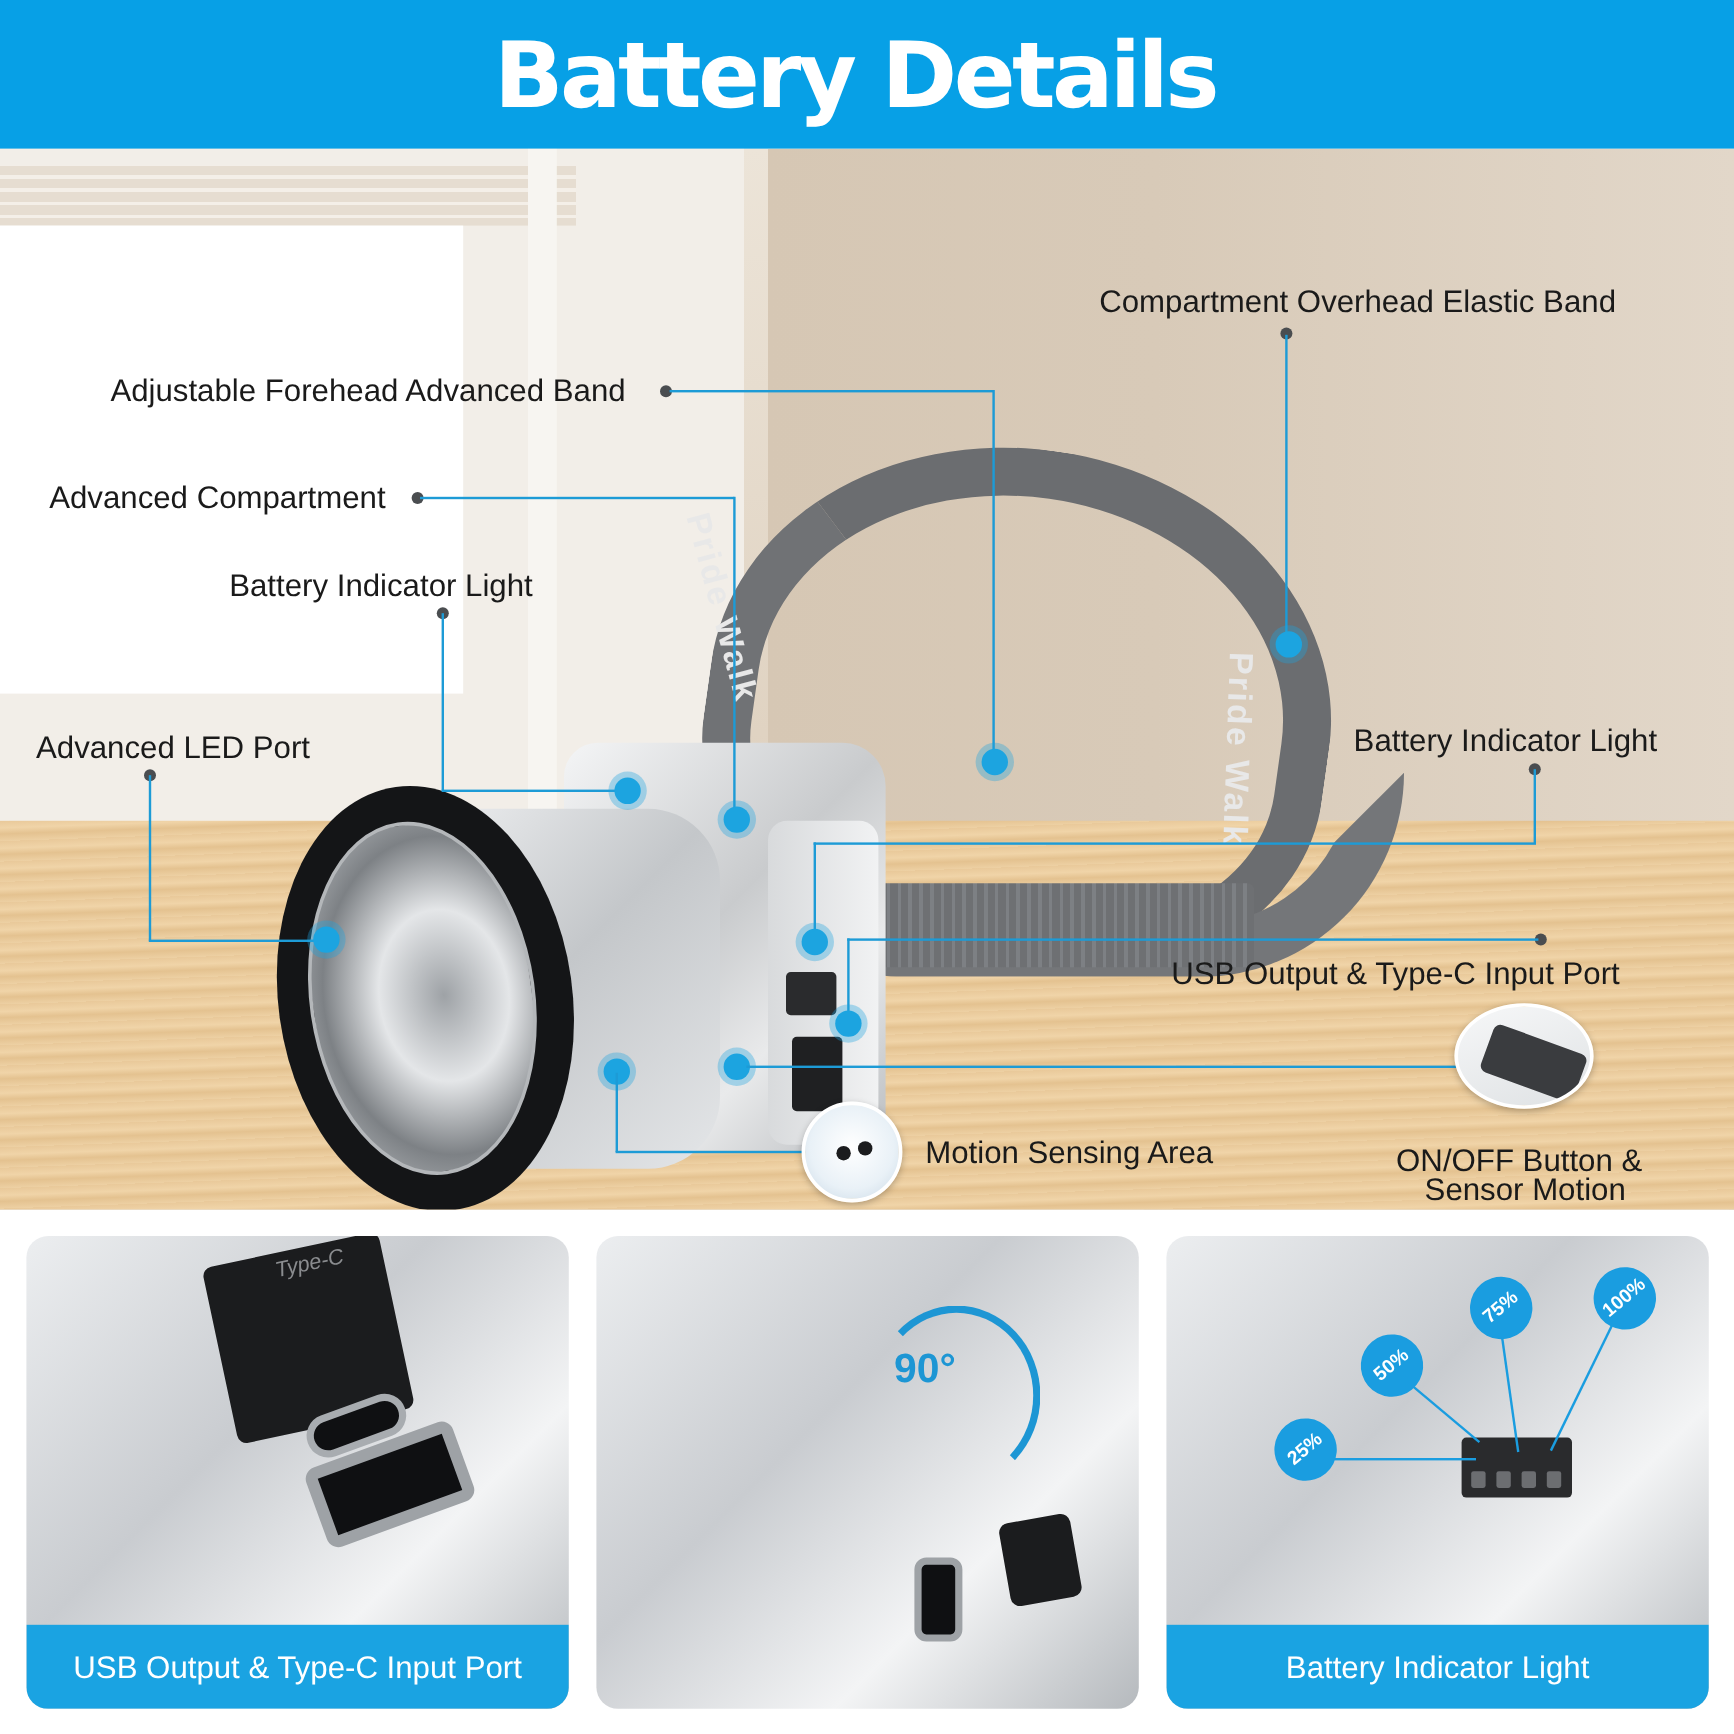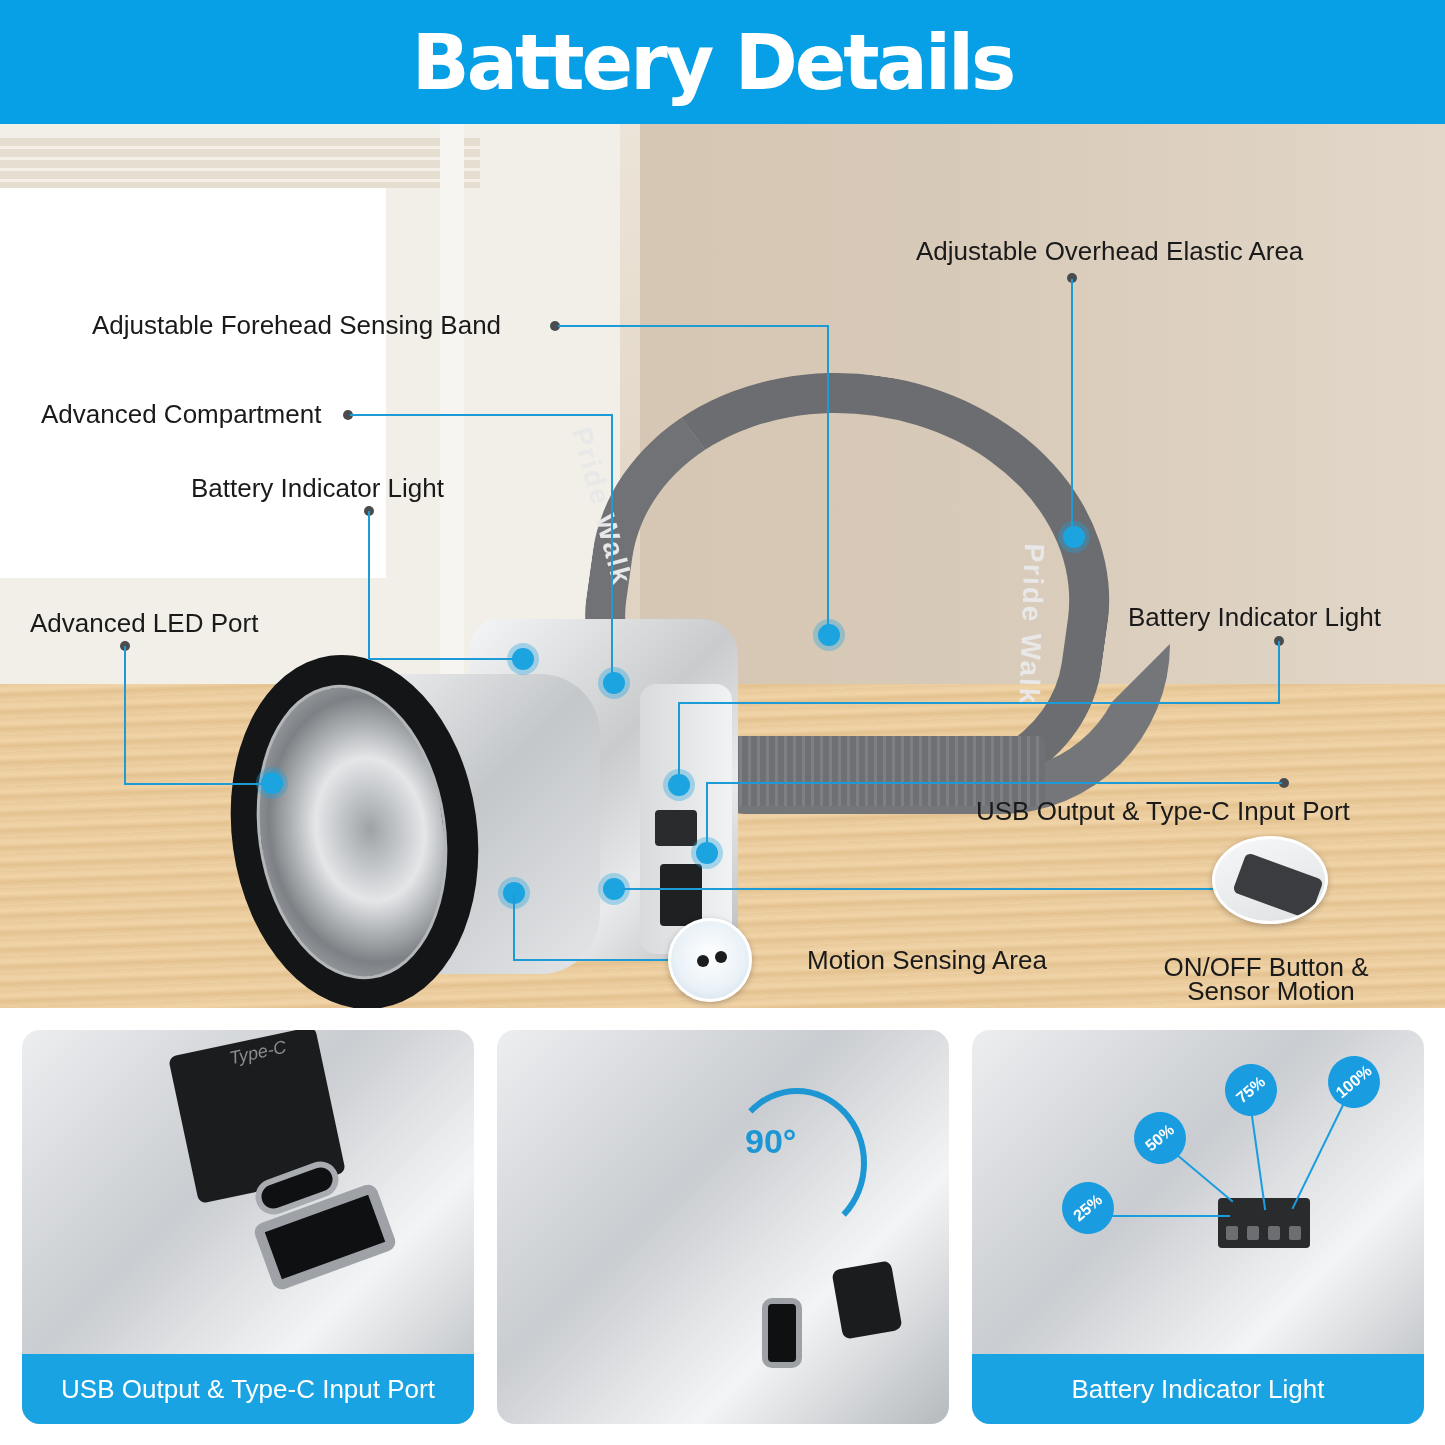--- a/index.html
+++ b/index.html
@@ -163,26 +163,26 @@
   <div class="strap-text" style="left:1050px; top:420px; transform:rotate(92deg); transform-origin:left top;">Pride Walk</div>
 
   <div class="body-box"></div>
   <div class="side-panel"></div>
   <div class="led-strip"></div>
   <div class="port-cover"></div>
   <div class="lamp-cone"></div>
   <div class="lamp-ring"></div>
   <div class="lamp-reflector"></div>
 
-  <div class="callout-text" style="left:916px; top:114px;">Adjustable Overhead Elastic Area</div>
+  <div class="callout-text" style="left:916px; top:114px;">Compartment Overhead Elastic Band</div>
   <div class="dot" style="left:1067px; top:149px;"></div>
   <div class="line" style="left:1071px; top:155px; width:2px; height:254px;"></div>
   <div class="hot" style="left:1063px; top:402px;"></div>
 
-  <div class="callout-text" style="left:92px; top:188px;">Adjustable Forehead Sensing Band</div>
+  <div class="callout-text" style="left:92px; top:188px;">Adjustable Forehead Advanced Band</div>
   <div class="dot" style="left:550px; top:197px;"></div>
   <div class="line" style="left:558px; top:201px; width:270px; height:2px;"></div>
   <div class="line" style="left:827px; top:201px; width:2px; height:306px;"></div>
   <div class="hot" style="left:818px; top:500px;"></div>
 
   <div class="callout-text" style="left:41px; top:277px;">Advanced Compartment</div>
   <div class="dot" style="left:343px; top:286px;"></div>
   <div class="line" style="left:350px; top:290px; width:262px; height:2px;"></div>
   <div class="line" style="left:611px; top:290px; width:2px; height:268px;"></div>
   <div class="hot" style="left:603px; top:548px;"></div>
@@ -220,21 +220,21 @@
   <div class="callout-text" style="left:1146px; top:830px; width:240px; text-align:center;">ON/OFF Button &amp;</div>
   <div class="callout-text" style="left:1146px; top:854px; width:250px; text-align:center;">Sensor Motion</div>
 
   <div class="hot" style="left:503px; top:758px;"></div>
   <div class="line" style="left:513px; top:770px; width:2px; height:66px;"></div>
   <div class="line" style="left:513px; top:835px; width:158px; height:2px;"></div>
   <div class="inset-circle inset-motion" style="top:794px;">
     <div class="eye" style="left:26px;"></div>
     <div class="eye" style="left:44px; top:30px;"></div>
   </div>
-  <div class="callout-text" style="left:771px; top:823px;margin-left:36px;">Motion Sensing Area</div>
+  <div class="callout-text" style="left:771px; top:823px;">Motion Sensing Area</div>
 </div>
 
 <div class="card" style="left:22px;">
   <div class="rubber-cap" style="left:160px; top:10px; width:150px; height:150px; transform:rotate(-12deg);">
     <div class="cap-label" style="left:60px; top:4px;">Type-C</div>
   </div>
   <div class="usb-c" style="left:232px; top:140px; transform:rotate(-20deg);"></div>
   <div class="usb-a" style="left:238px; top:172px; transform:rotate(-20deg);"></div>
   <div class="card-caption">USB Output &amp; Type-C Input Port</div>
 </div>

